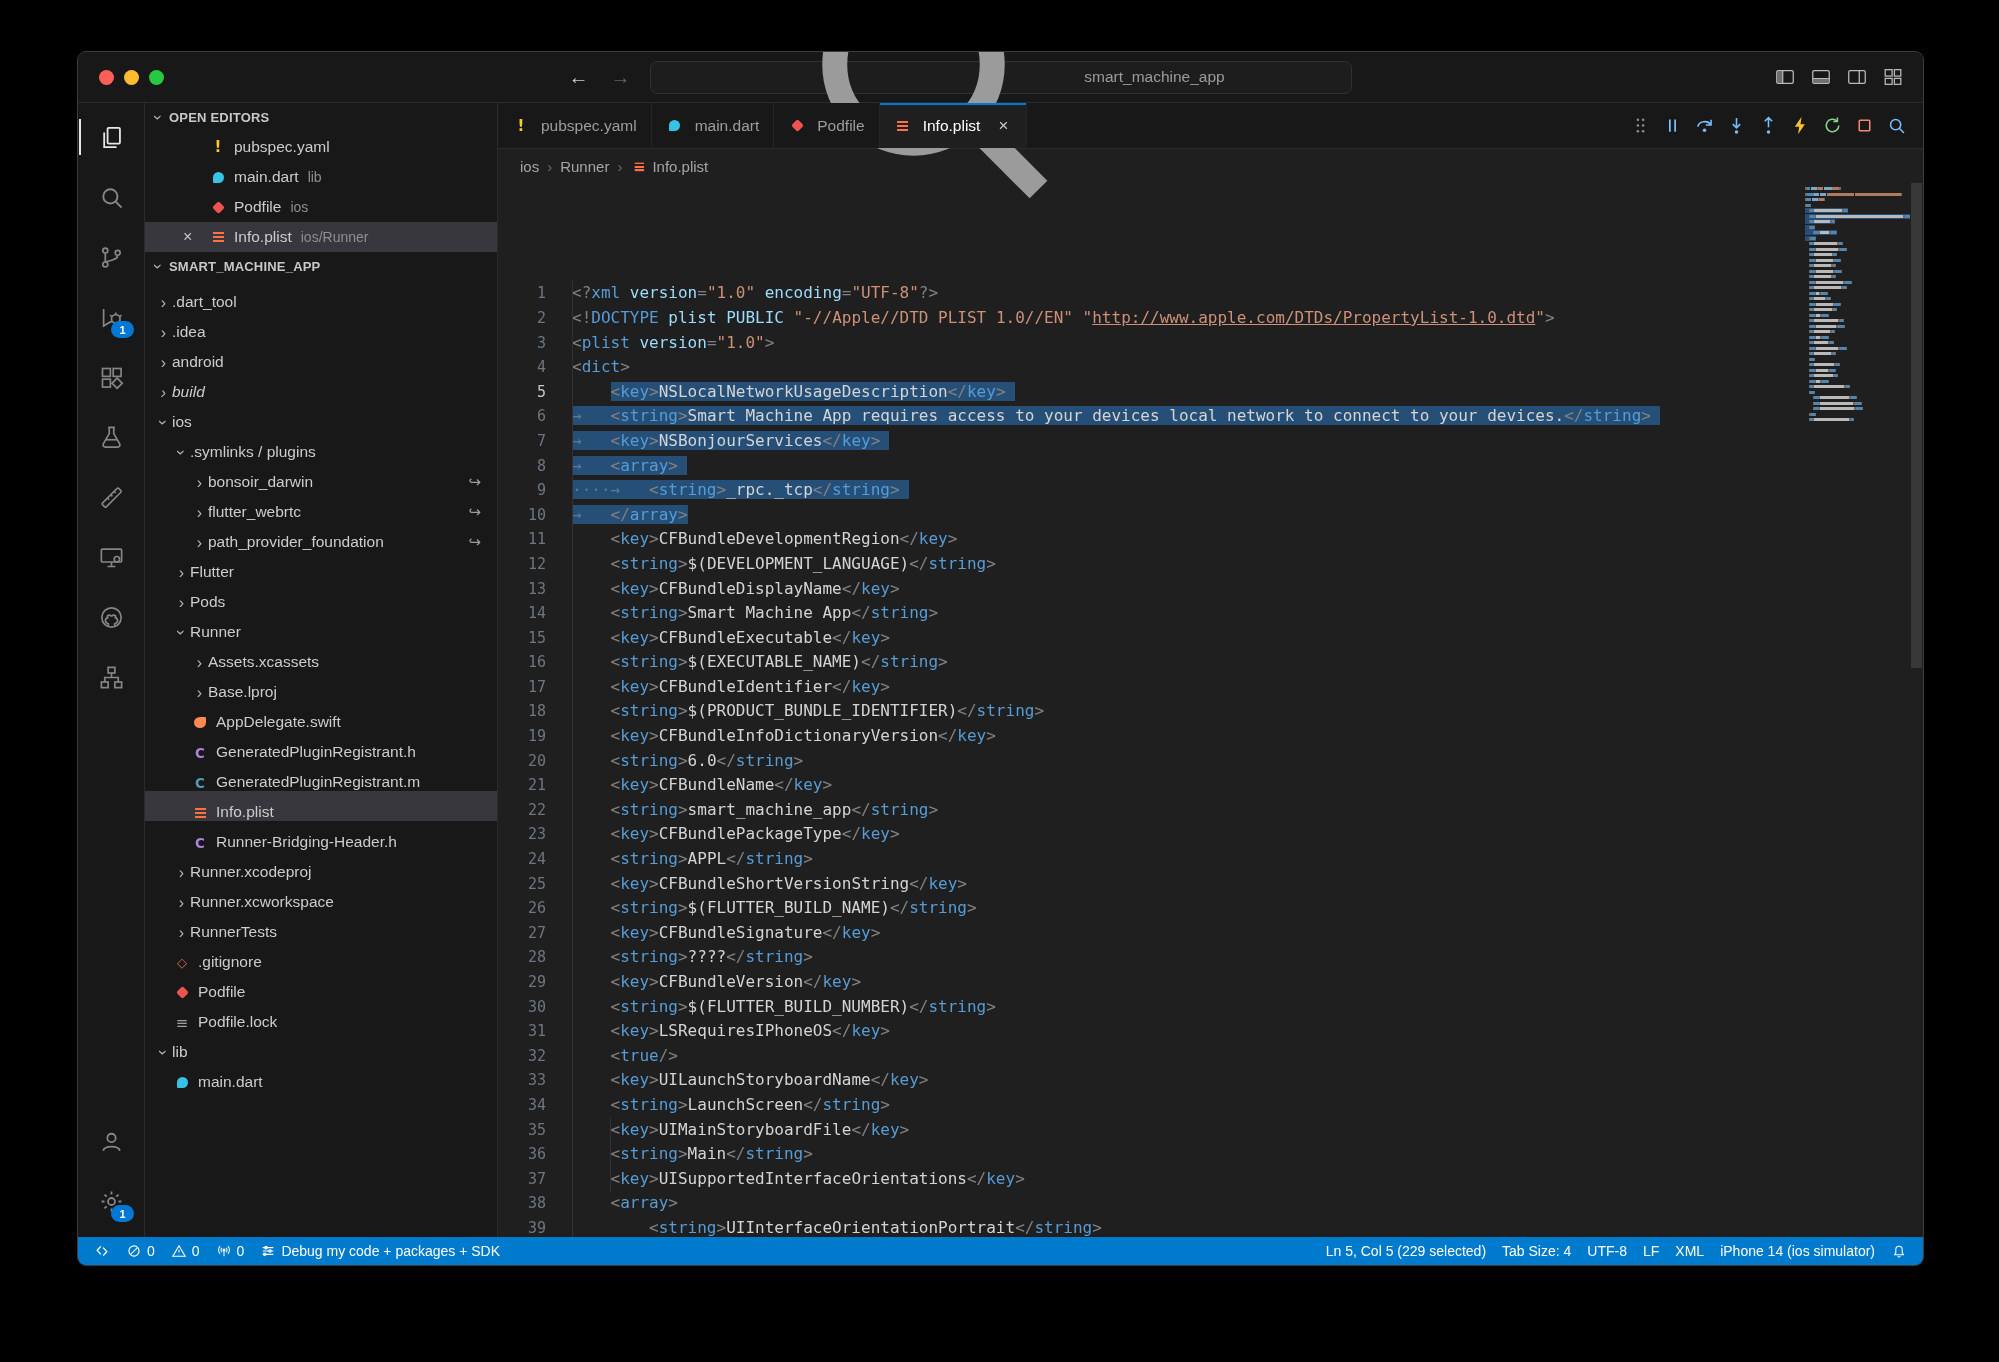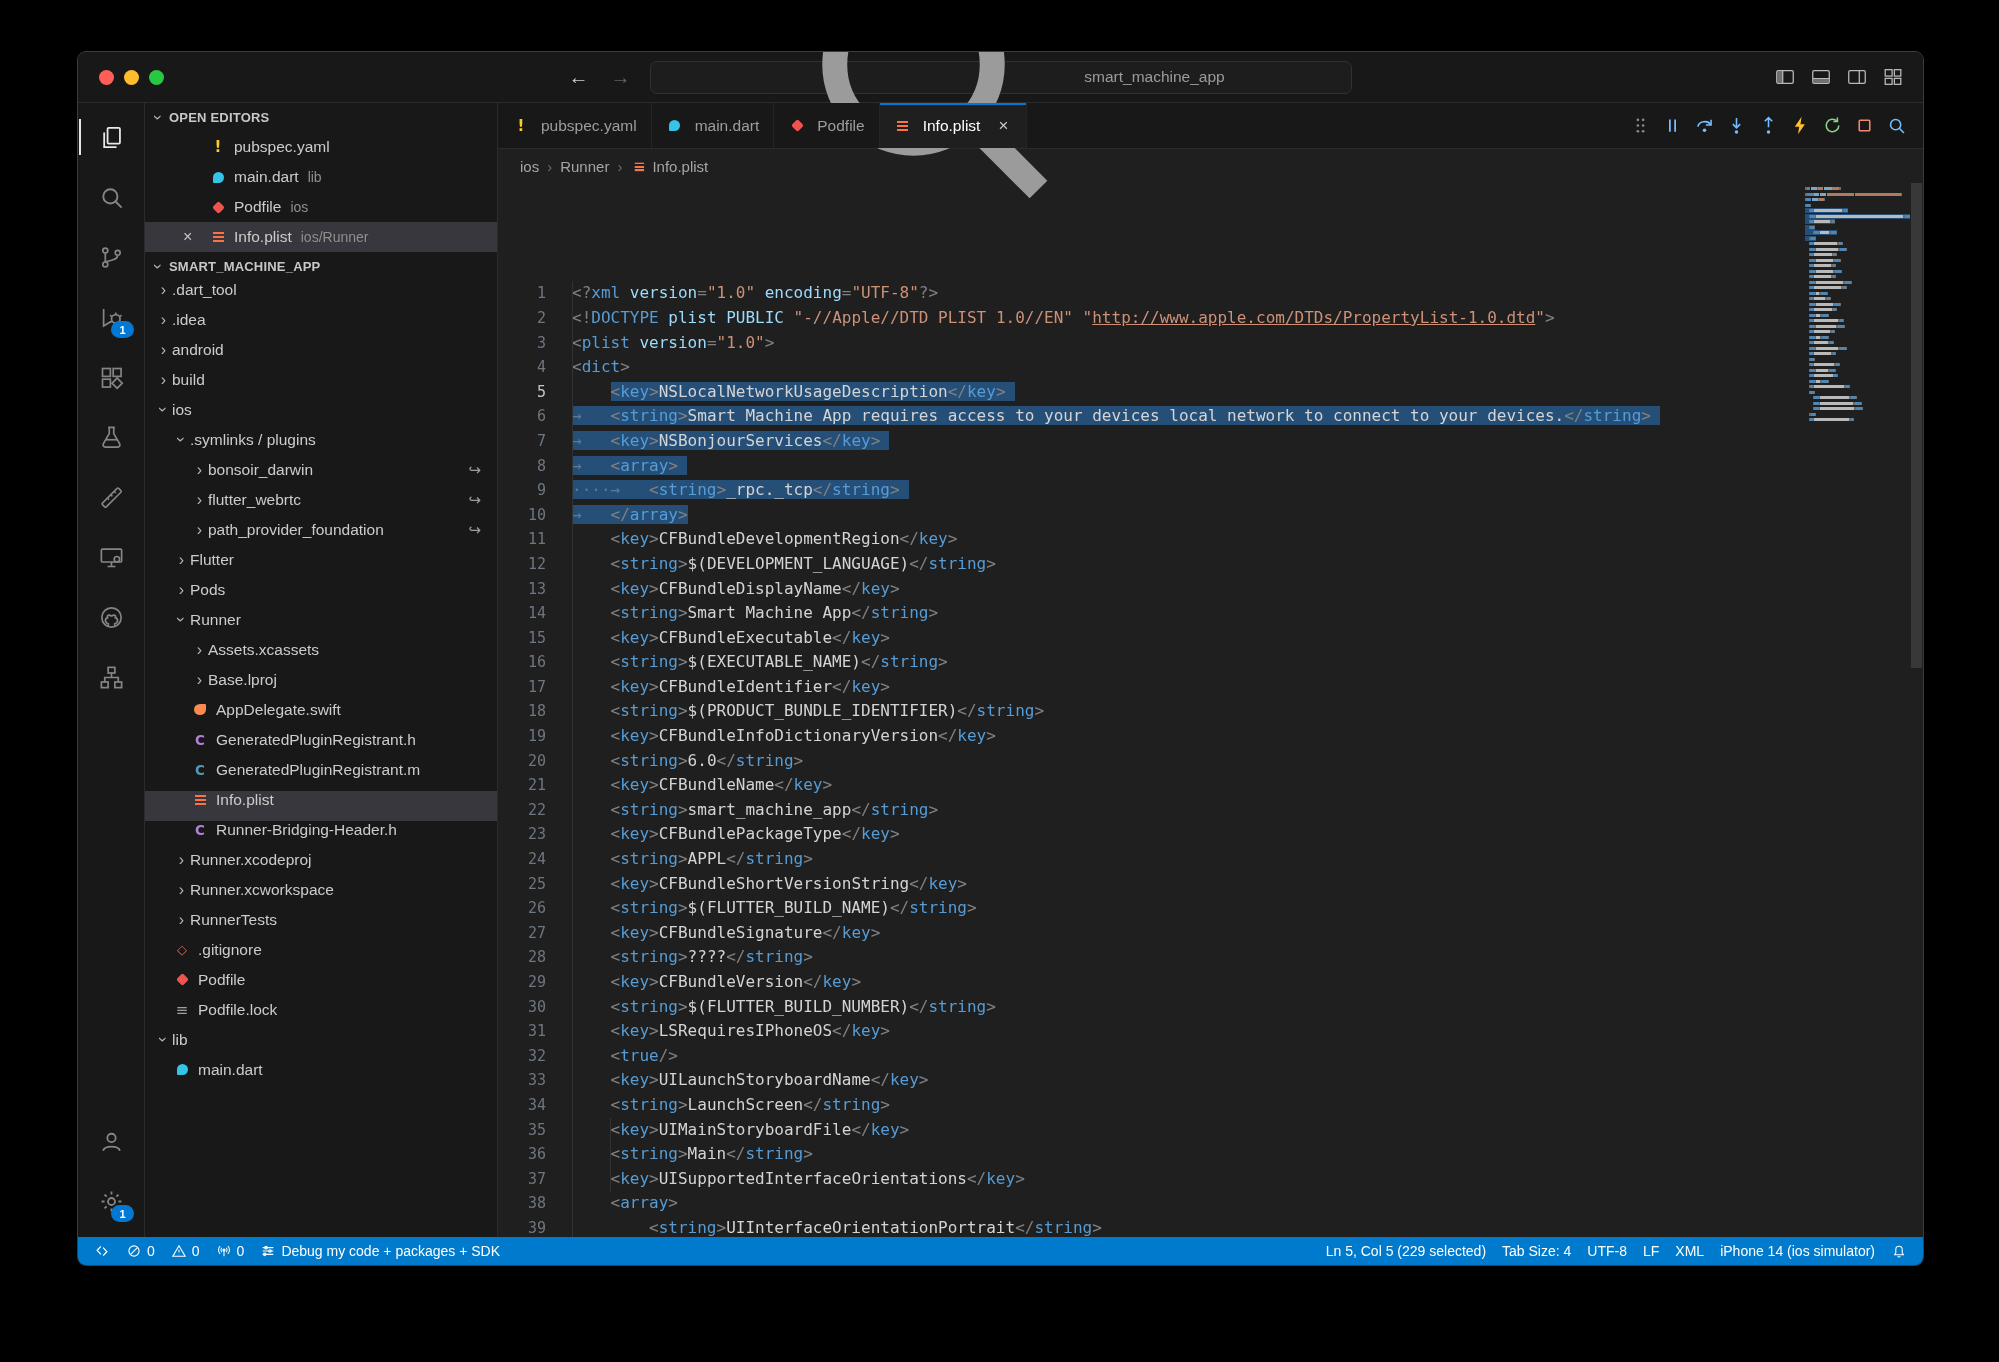--- a/index.html
+++ b/index.html
@@ -54,21 +54,21 @@
   .chev{width:17px;height:17px;display:inline-flex;align-items:center;justify-content:center;
     color:#b5b5b5;font-size:16px;flex:none;font-weight:400;}
   .chev::before{content:"\203A";}
   .chev.open{transform:rotate(90deg);}
   .oe-row{height:30px;display:flex;align-items:center;padding-left:38px;font-size:15.5px;}
   .oe-row.active{background:var(--list-active);}
   .oe-close{width:26px;color:#c5c5c5;font-size:16px;flex:none;}
   .oe-close.show::before{content:"\00D7";}
   .detail{margin-left:9px;color:#8f8f8f;font-size:14px;white-space:nowrap;}
   .tree{flex:none;}
-  .trow{height:30px;display:flex;align-items:flex-start;font-size:15.5px;white-space:nowrap;}
+  .trow{height:30px;display:flex;align-items:flex-end;font-size:15.5px;white-space:nowrap;}
   .trow.selected{background:var(--list-active);}
   .label{white-space:nowrap;}
   .symlink{margin-left:auto;margin-right:16px;color:#9d9d9d;font-size:15px;}
   .symlink::before{content:"\21AA";}
   .side-spacer{flex:1;}
   .bottom-secs{flex:none;border-top:1px solid #222;}
 
   
   .fi{width:18px;height:17px;display:inline-flex;align-items:center;justify-content:center;
     margin-right:7px;flex:none;font-family:"DejaVu Sans",sans-serif;}
@@ -350,21 +350,21 @@
             <span class="label">.dart_tool</span>
           </div>
           <div class="trow" style="padding-left: 10px;">
             <span class="chev"></span>
             <span class="label">.idea</span>
           </div>
           <div class="trow" style="padding-left: 10px;">
             <span class="chev"></span>
             <span class="label">android</span>
           </div>
-          <div class="trow" style="padding-left: 10px;">
+          <div class="trow" style="padding-left: 10px; font-style: italic;">
             <span class="chev"></span>
             <span class="label">build</span>
           </div>
           <div class="trow" style="padding-left: 10px;">
             <span class="chev open"></span>
             <span class="label">ios</span>
           </div>
           <div class="trow" style="padding-left: 28px;">
             <span class="chev open"></span>
             <span class="label">.symlinks / plugins</span>

